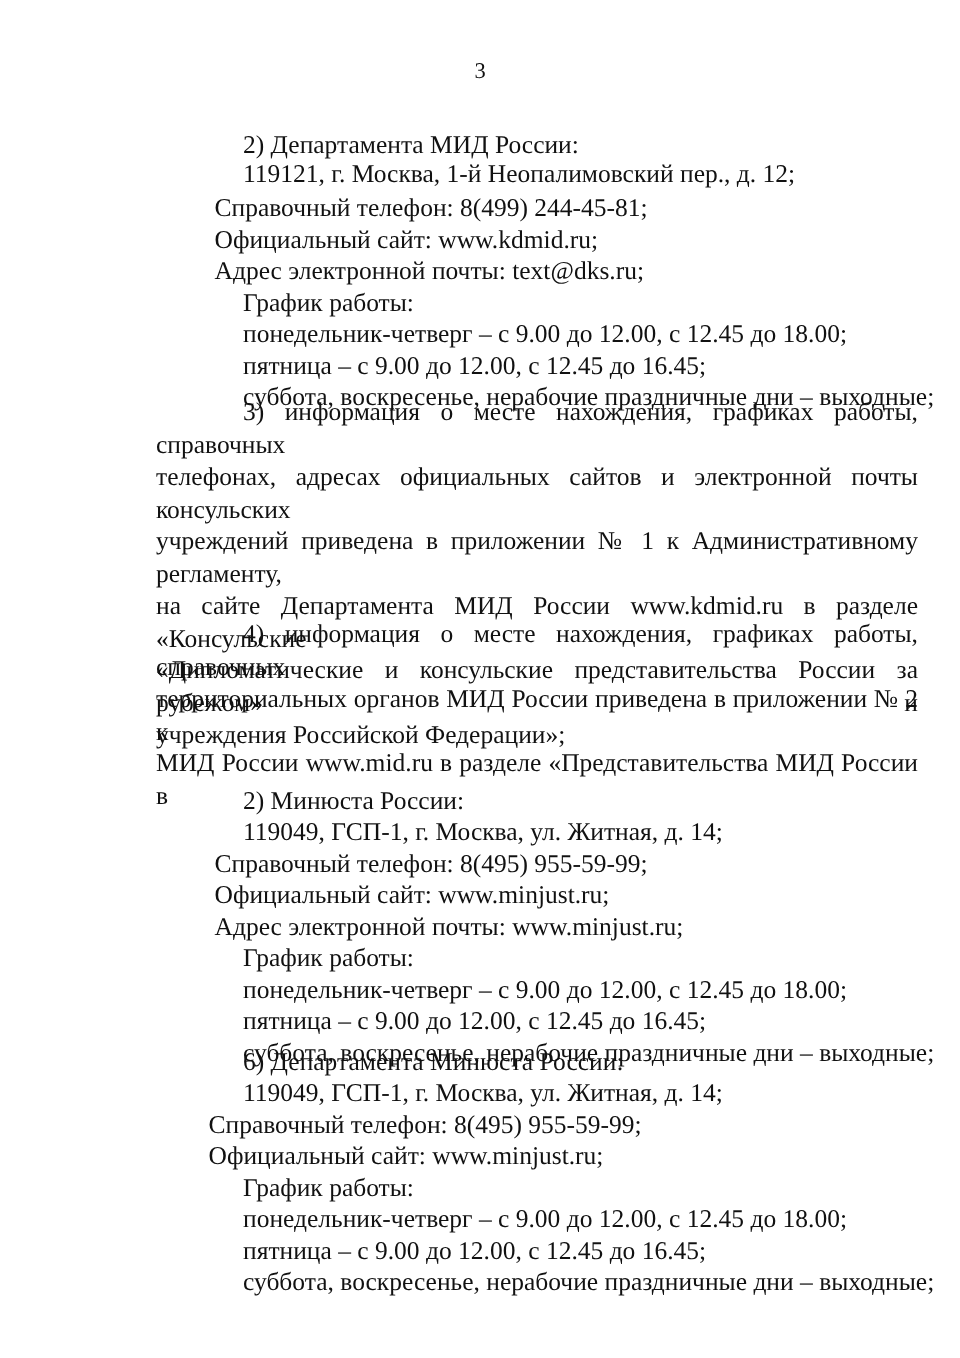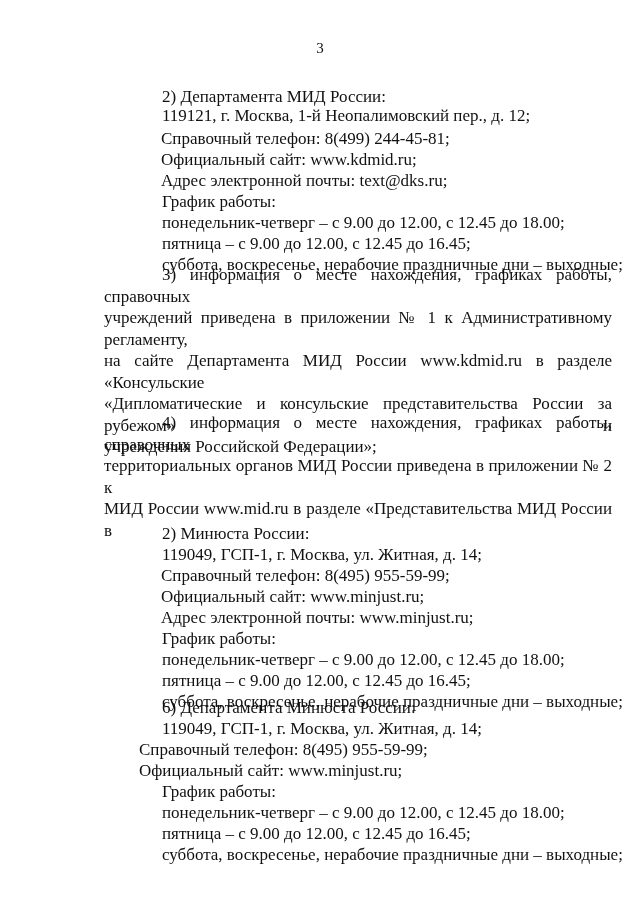--- a/index.html
+++ b/index.html
@@ -10,21 +10,21 @@
       font-size: 17px;
     }
     .page-number {
       position: absolute; top: 40px; left: 0; width: 640px;
       text-align: center; font-size: 15px;
     }
     .line {
       position: absolute; white-space: nowrap; line-height: 21px; height: 21px; text-align: right;
     }
     .l-item { left: 162px; }
-    .l-contact { left: 143px; margin-left: 18px; }
+    .l-contact { left: 143px; }
     .l-contact2 { left: 139px; }
     .para {
       position: absolute; left: 104px; width: 508px;
       line-height: 21.5px; text-align: justify;
     }
     .para .first { text-indent: 58px; }
     .para span.row { display: block; text-align: justify; text-align-last: justify; }
     .para span.row.last { text-align-last: left; }
   </style>
 </head>
@@ -39,20 +39,21 @@
   <div class="line l-contact" style="top:149px">Официальный сайт: www.kdmid.ru;</div>
   <div class="line l-contact" style="top:170px">Адрес электронной почты: text@dks.ru;</div>
   <div class="line l-item" style="top:191px">График работы:</div>
   <div class="line l-item" style="top:212px">понедельник-четверг – с 9.00 до 12.00, с 12.45 до 18.00;</div>
   <div class="line l-item" style="top:233px">пятница – с 9.00 до 12.00, с 12.45 до 16.45;</div>
   <div class="line l-item" style="top:254px">суббота, воскресенье, нерабочие праздничные дни – выходные;</div>
 </div>
 
 <div class="para" style="top:264px">
   <span class="row first">3) информация о месте нахождения, графиках работы, справочных</span>
+  <span class="row">телефонах, адресах официальных сайтов и электронной почты консульских</span>
   <span class="row">учреждений приведена в приложении № 1 к Административному регламенту,</span>
   <span class="row">на сайте Департамента МИД России www.kdmid.ru в разделе «Консульские</span>
   <span class="row">«Дипломатические и консульские представительства России за рубежом» и</span>
   <span class="row last">учреждения Российской Федерации»;</span>
 </div>
 
 <div class="para" style="top:412px">
   <span class="row first">4) информация о месте нахождения, графиках работы, справочных</span>
   <span class="row">территориальных органов МИД России приведена в приложении № 2 к</span>
   <span class="row">МИД России www.mid.ru в разделе «Представительства МИД России в</span>

